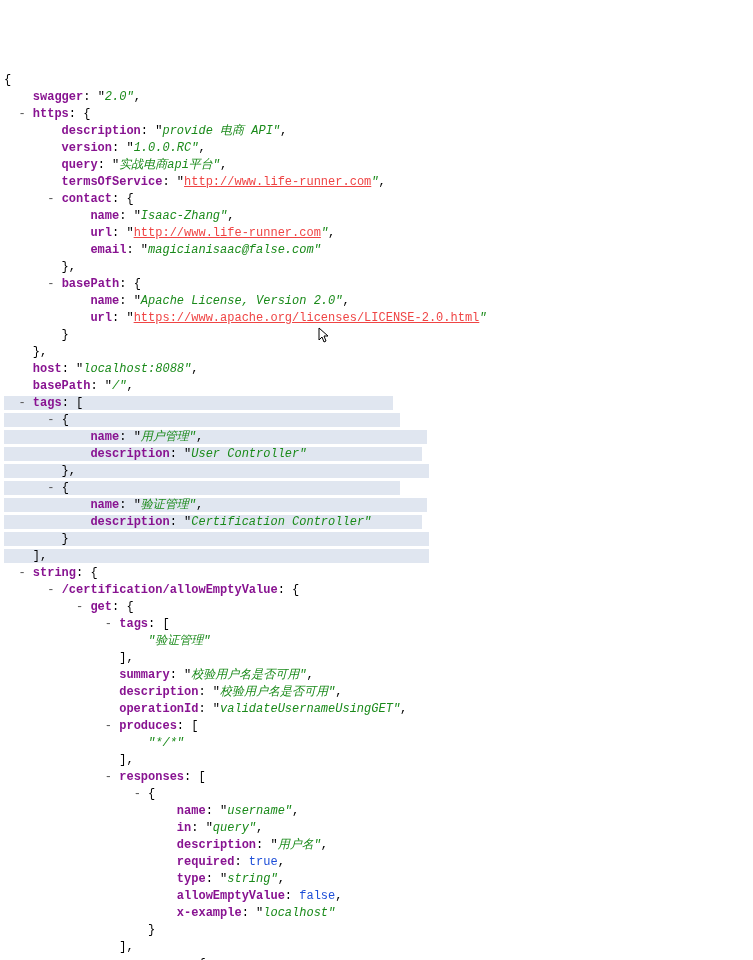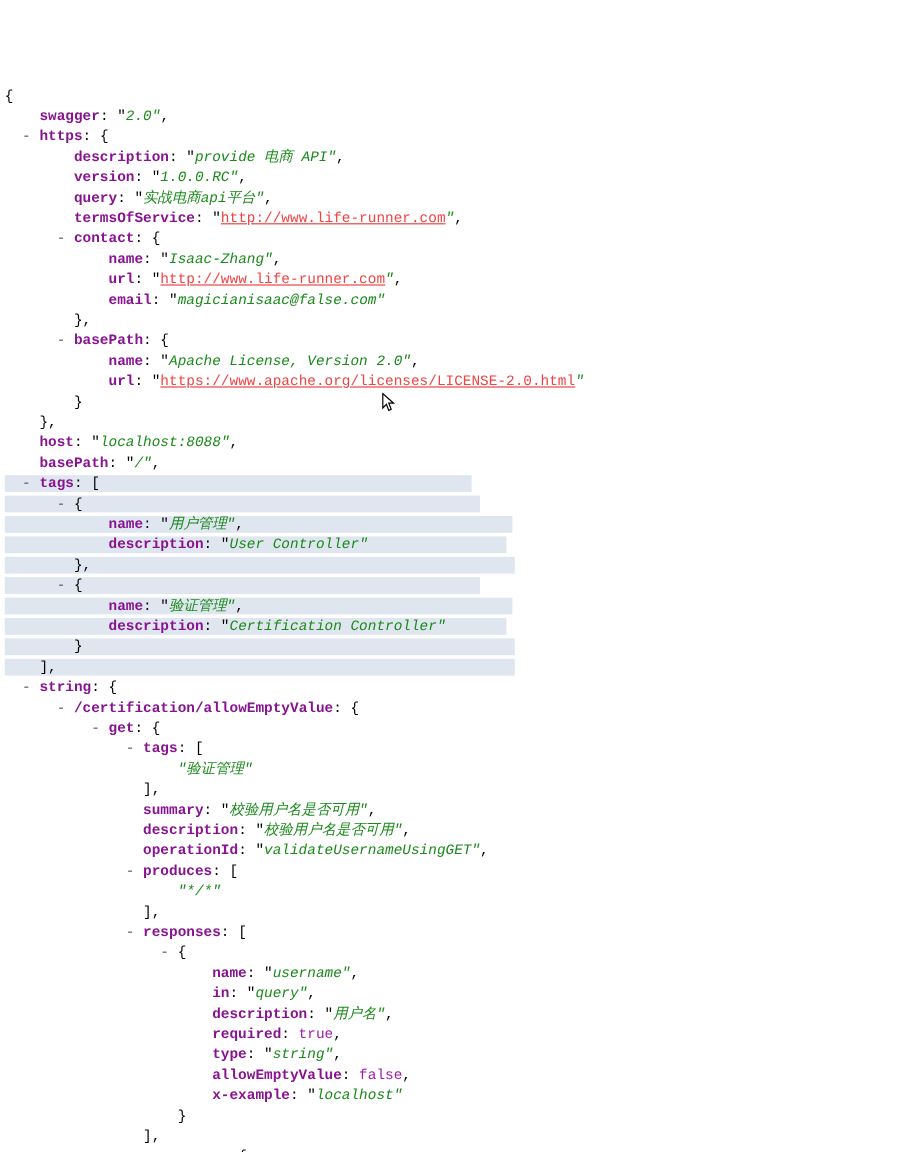--- a/index.html
+++ b/index.html
@@ -7,21 +7,21 @@
     font-size: 12px;
     line-height: 17px;
     color: #000;
     margin: 0;
     padding: 4px;
     background: #fff;
     white-space: pre;
   }
   .key { color: #881391; font-weight: bold; }
   .str { color: #1A8A1A; font-style: italic; }
-  .val { color: #a21caf; }
+  .val { color: #1d4ed8; }
   .punct { color: #000; }
   .link { color: #ef4444; text-decoration: underline; }
   .toggle { color: #555; cursor: pointer; user-select: none; }
   .hl { background: #E0E6F0; display: inline; }
   .cursor {
     position: absolute;
     width: 16px;
     height: 20px;
     pointer-events: none;
   }

